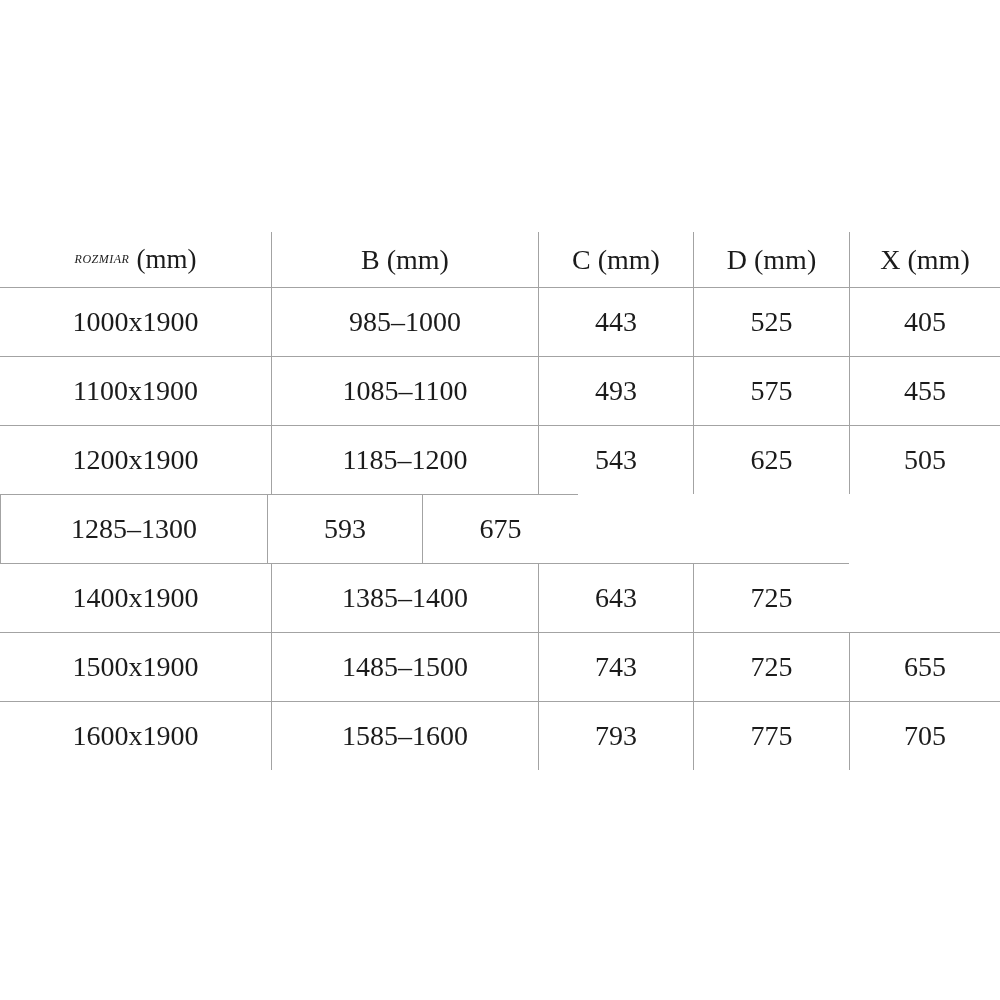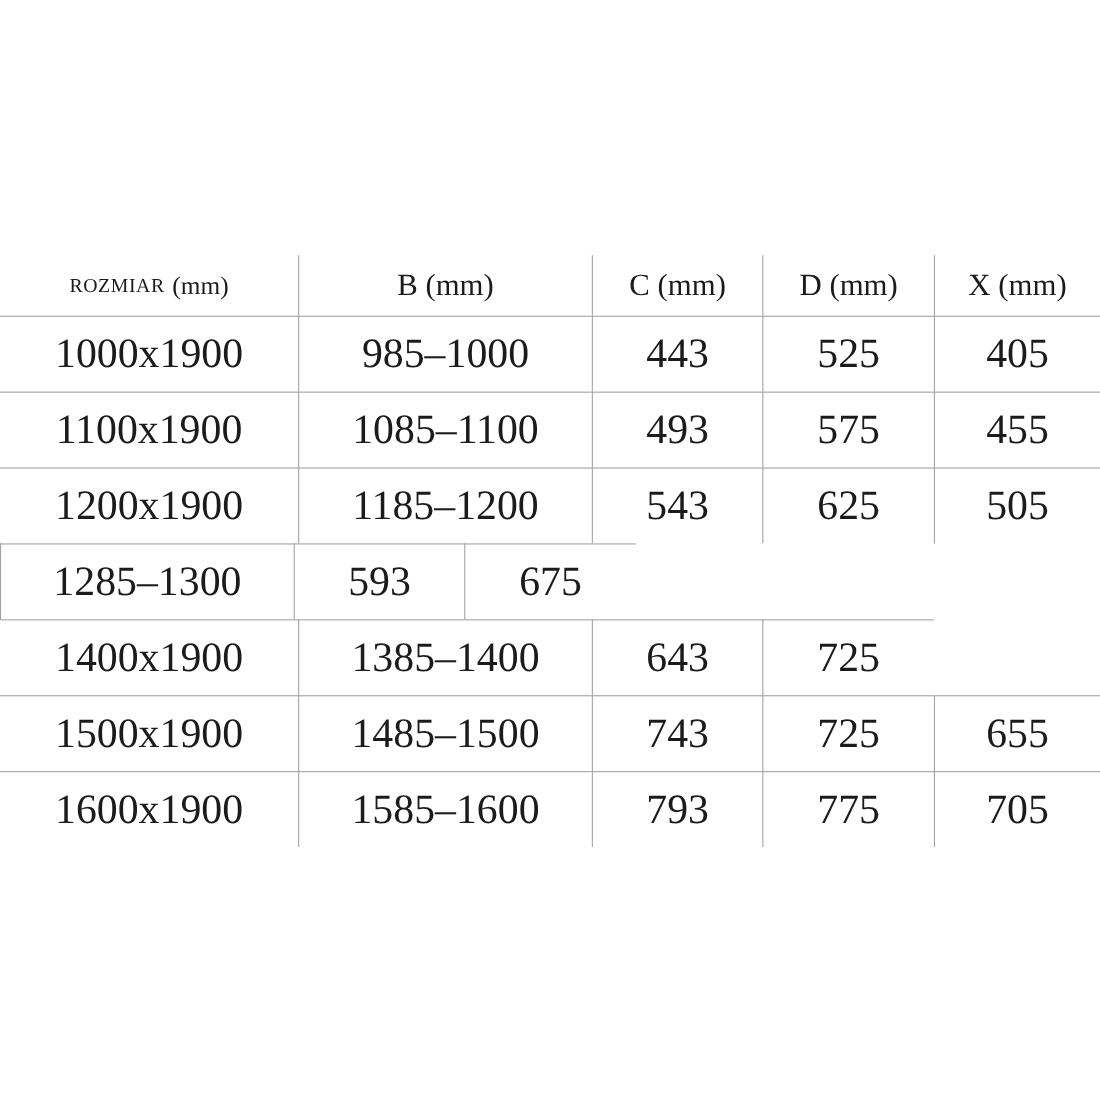--- a/index.html
+++ b/index.html
@@ -39,33 +39,34 @@
   .c2 { width: 155px; }
   .c3 { width: 156px; }
   .c4 { width: 151px; }
 
   .header-row .cell {
     height: 55px;
     font-size: 28px;
   }
   .data-row .cell {
     height: 69px;
-    font-size: 38px;
+    font-size: 28px;
     border-top: 1px solid #a3a3a3;
   }
   .vline {
     border-left: 1px solid #a3a3a3;
   }
   .rozmiar-label {
-    font-size: 18px;
+    font-size: 12px;
     letter-spacing: 0.5px;
     margin-right: 7px;
+    font-style: italic;
   }
   .rozmiar-unit {
-    font-size: 23px;
+    font-size: 27px;
   }
 </style>
 </head>
 <body>
 
 <div class="canvas">
   <div class="size-table">
 
     <div class="row header-row">
       <div class="cell c0">

